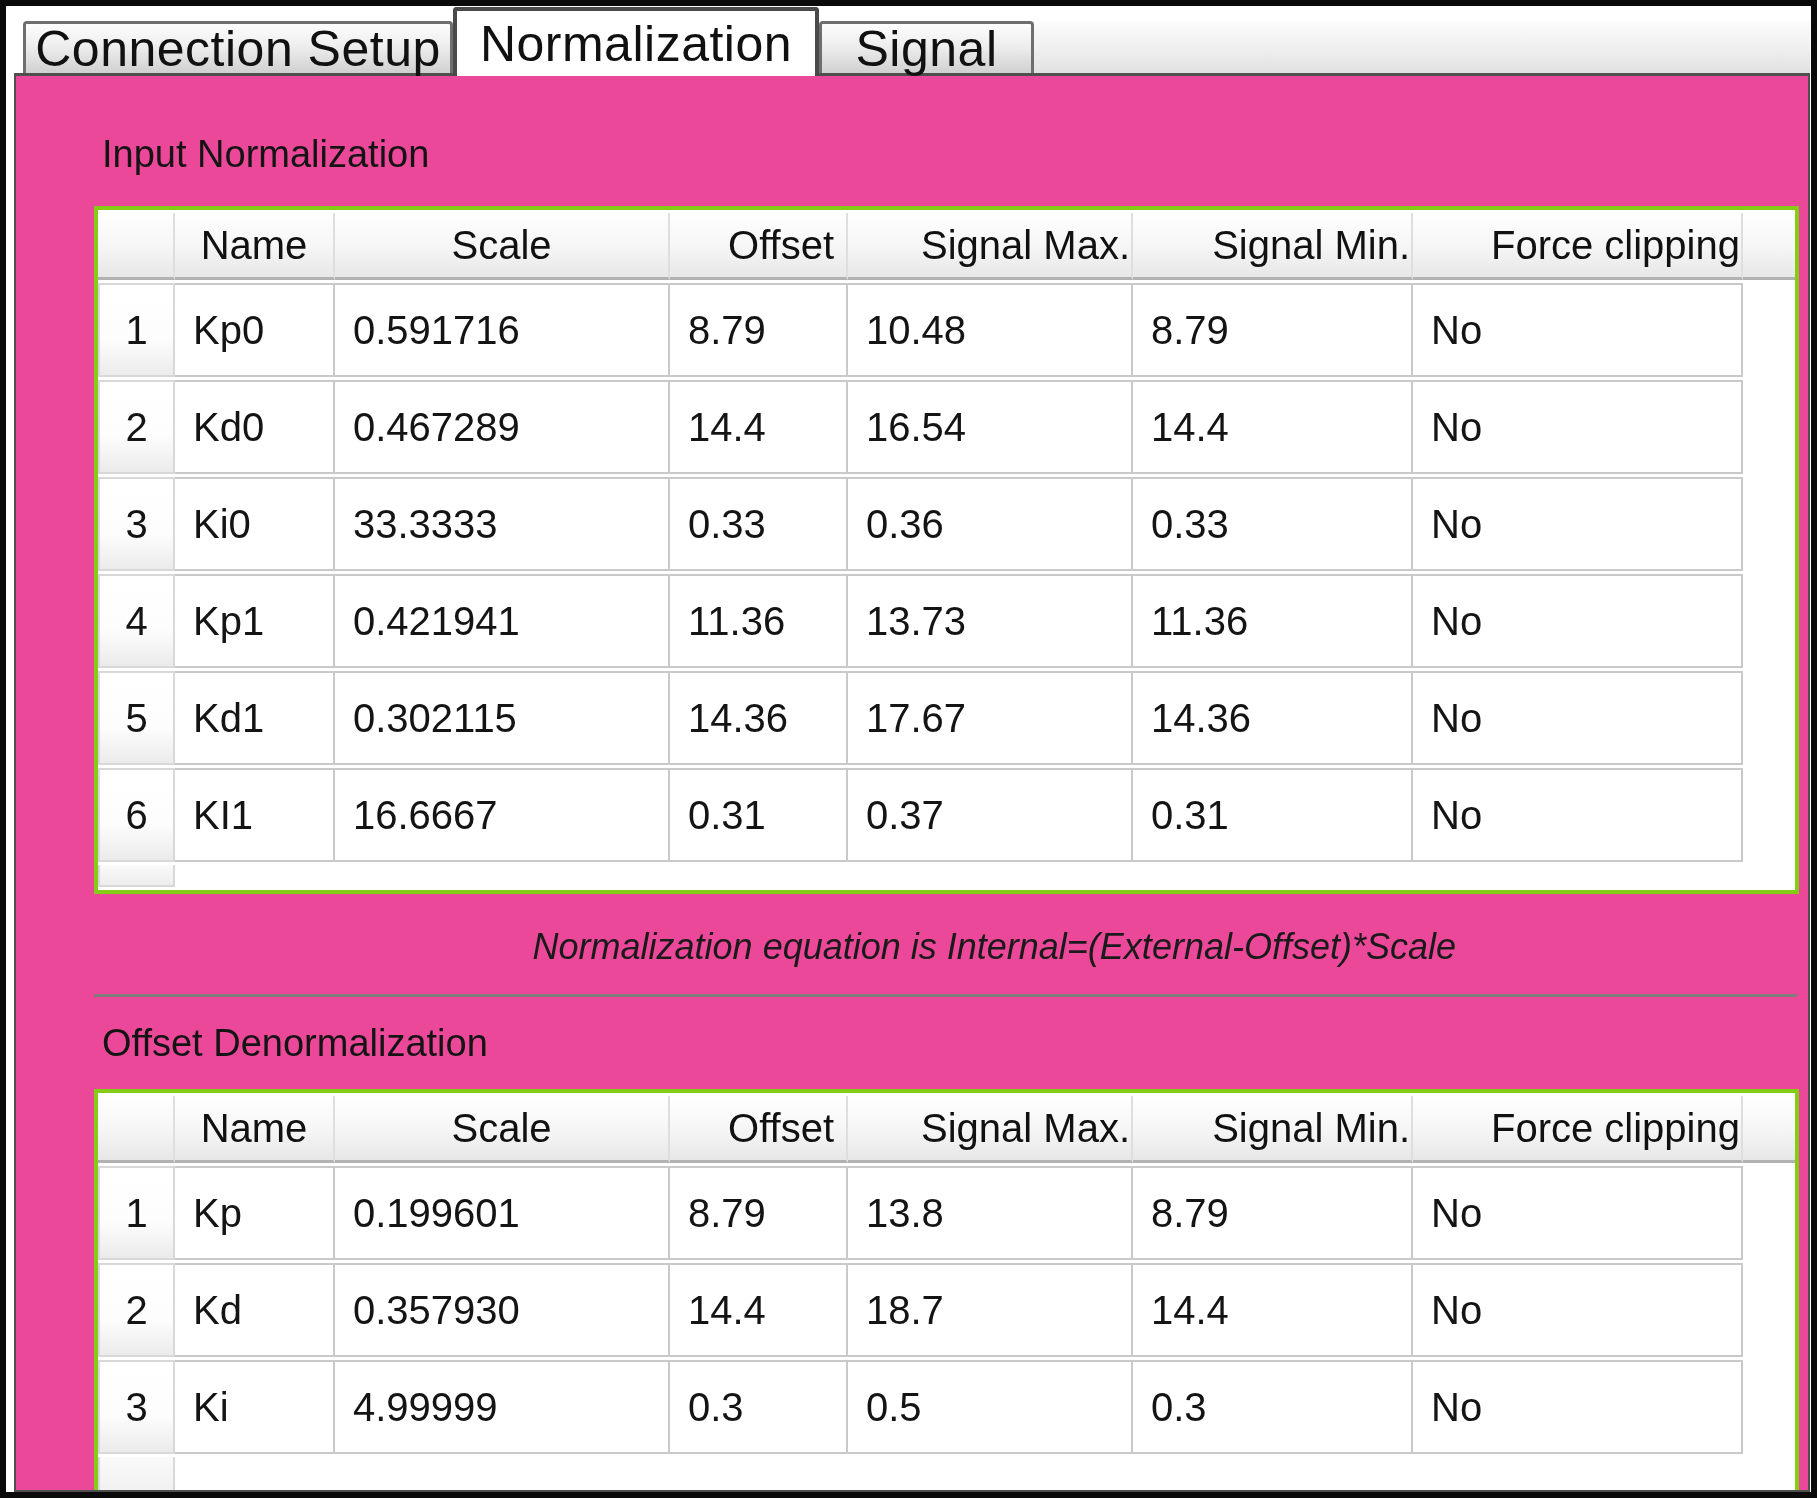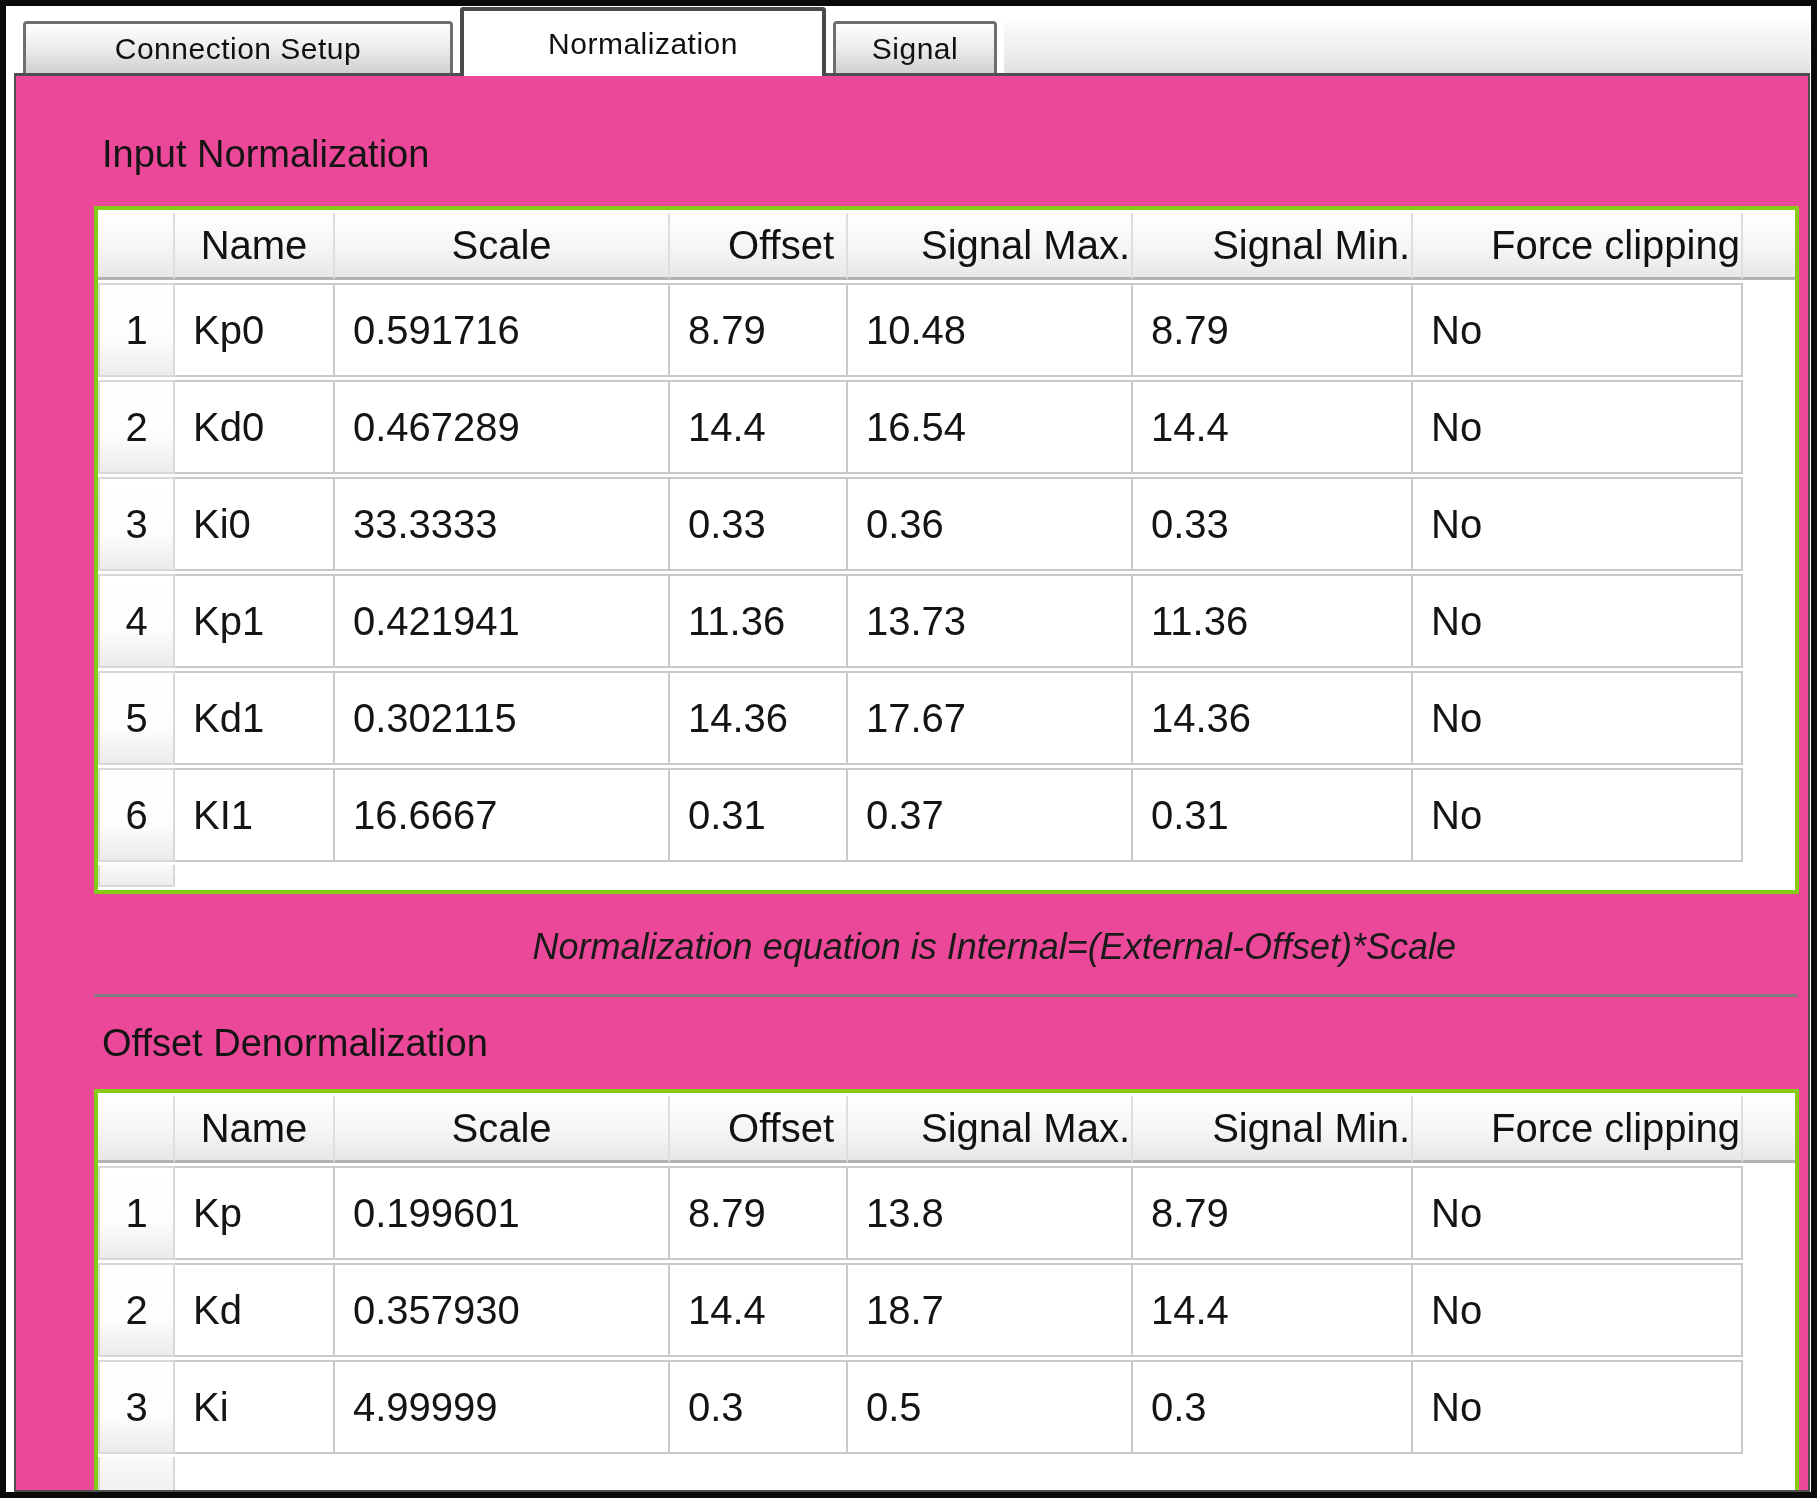--- a/index.html
+++ b/index.html
@@ -7,28 +7,28 @@
     width:1817px;height:1498px;position:relative;background:#fff;
     font-family:"Liberation Sans","DejaVu Sans",sans-serif;color:#141414;
     overflow:hidden;
   }
   .app{position:absolute;inset:0;padding:7px 7px 0 14px;box-sizing:border-box;}
 
   
   .tabs{display:flex;align-items:flex-end;height:66px;padding-left:9px;
         position:relative;z-index:2;}
   .tab{box-sizing:border-box;height:52px;display:flex;align-items:center;justify-content:center;
-       font-size:30px;letter-spacing:.5px;color:#111;cursor:default;
+       font-size:50px;letter-spacing:.5px;color:#111;cursor:default;
        background:linear-gradient(180deg,#fdfdfd 0%,#eeeeee 45%,#d0d0d0 100%);
        border:3px solid #6e6e6e;border-bottom:none;border-radius:4px 4px 0 0;
-       margin-right:7px;white-space:nowrap;}
+       margin-right:0;white-space:nowrap;}
   .tab.t0{width:430px}
   .tab.t1{width:366px}
   .tab.t2{width:353px}
-  .tab.t3{width:164px}
+  .tab.t3{width:215px}
   .tab.active{height:69px;background:#fff;border:4px solid #4a4a4a;border-bottom:none;
        margin-bottom:-3px;position:relative;z-index:3;}
   .tab-filler{flex:1;height:52px;align-self:flex-end;
        background:linear-gradient(180deg,#fcfcfc 0%,#f0f0f0 50%,#e1e1e1 100%);}
 
   
   .panel{position:relative;z-index:1;height:1419px;box-sizing:border-box;background:#ec4899;
          border:2px solid #4f4f4f;border-top:3px solid #4f4f4f;overflow:hidden;}
 
   .section-title{font-size:38px;line-height:44px;color:#141414;margin:56px 0 0 86px;}

